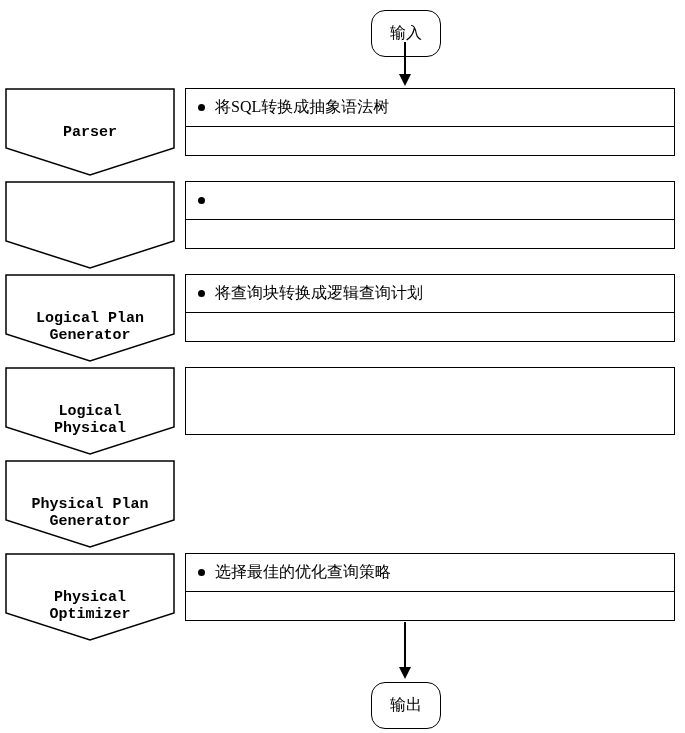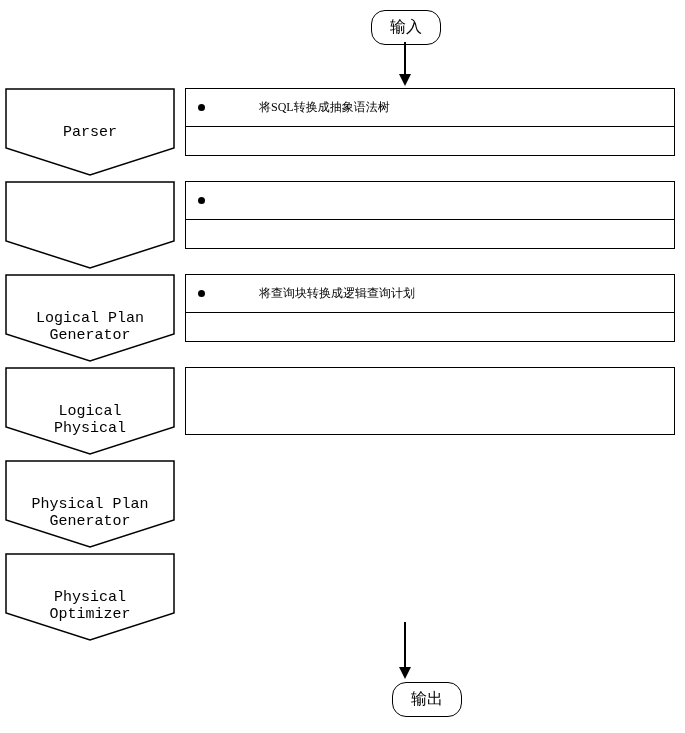--- a/index.html
+++ b/index.html
@@ -11,21 +11,21 @@
       font-family: "SimSun", "宋体", serif;
       background: #fff;
       width: 685px;
       height: 733px;
       position: relative;
     }
     .terminal {
       position: absolute;
       border: 1.5px solid #000;
       border-radius: 14px;
-      padding: 6px 18px;
+      padding: 12px 18px;
       font-size: 16px;
       background: #fff;
       text-align: center;
       font-family: Liberation Mono, monospace;
     }
     .arrow-line {
       position: absolute;
       width: 2px;
       background: #000;
       left: 50%;
@@ -62,38 +62,38 @@
     .chevron-label {
       position: absolute;
       left: 0;
       top: 36px;
       width: 170px;
       text-align: center;
       font-family: "Courier New", monospace;
       font-size: 15px;
       line-height: 17px;
       white-space: pre-line;
+      font-weight: bold;
     }
     .desc-box {
       position: absolute;
       left: 180px;
       top: 0;
       width: 490px;
       height: 68px;
       border: 1.5px solid #000;
       background: #fff;
     }
     .desc-top {
       height: 38px;
       border-bottom: 1.5px solid #000;
       display: flex;
       align-items: center;
       padding-left: 12px;
-      font-size: 12px;
-      gap: 44px;
+      font-size: 16px;
     }
     .bullet {
       display: inline-block;
       width: 7px;
       height: 7px;
       background: #000;
       border-radius: 50%;
       margin-right: 10px;
       flex-shrink: 0;
     }
@@ -187,20 +187,27 @@
 </div>
 
 <div class="stage" style="top:553px;">
   <div class="chevron">
     <svg viewBox="0 0 170 88">
         <polygon points="1,1 169,1 169,60 85,87 1,60" fill="#fff" stroke="#000" stroke-width="1.5"></polygon>
       </svg>
     <div class="chevron-label">Physical
 Optimizer</div>
   </div>
+  <div class="desc-box">
+    <div class="desc-top">
+        <span class="bullet"></span>
+        <span>选择最佳的优化查询策略</span>
+      </div>
+    <div class="desc-bottom"></div>
+  </div>
 </div>
 
 <div class="vert-container" style="top:622px;">
   <div class="arrow-line" style="top:0; height:45px;"></div>
   <div class="arrow-head" style="top:45px;"></div>
 </div>
 
-<div class="terminal" style="left:371px; top:682px;margin-left:21px;">输出</div>
+<div class="terminal" style="left:371px; top:682px;">输出</div>
 
 </body></html>

